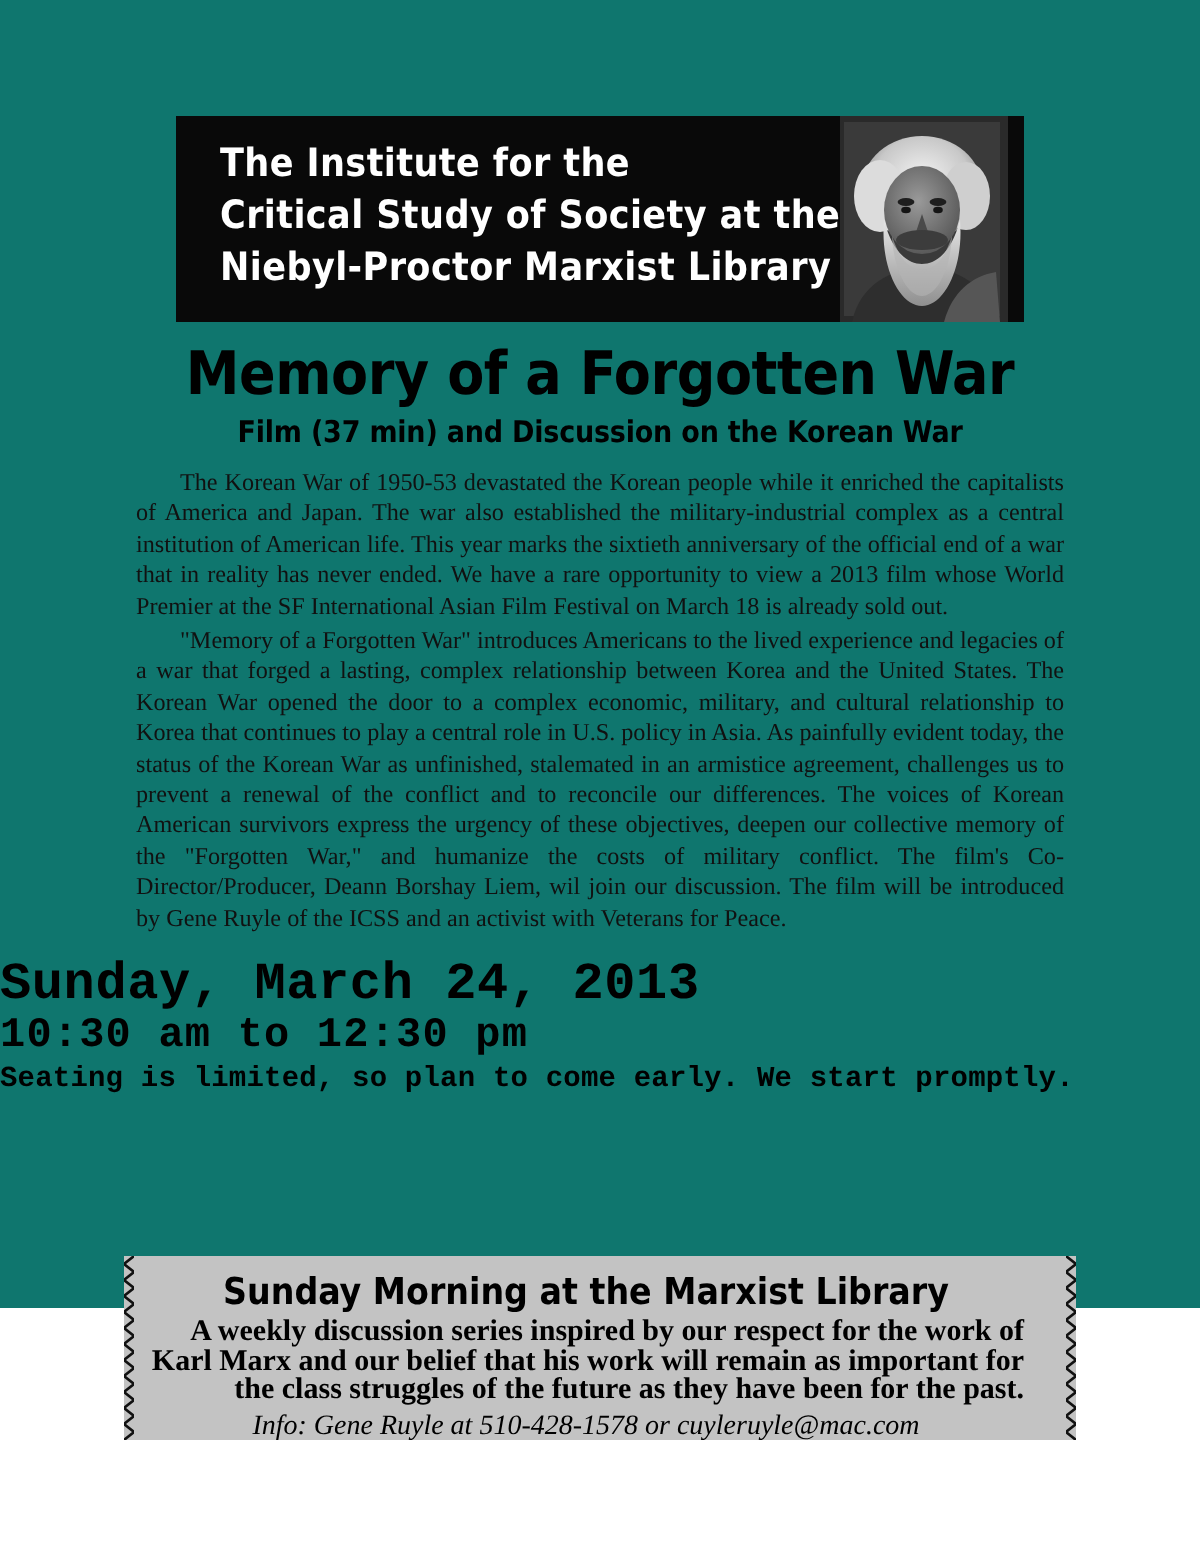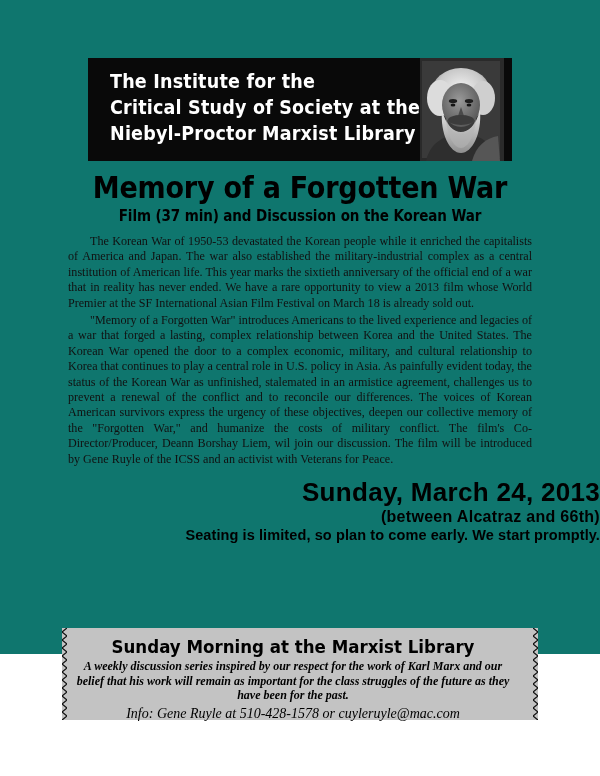--- a/index.html
+++ b/index.html
@@ -102,22 +102,22 @@
     line-height: 15.4px;
     color: #111111;
   }
 
   
   .event-block {
     position: absolute;
     left: 0;
     top: 478px;
     width: 600px;
-    text-align: right;
-    font-family: Liberation Sans, sans-serif;
+    text-align: left;
+    font-family: Liberation Mono, monospace;
     font-weight: bold;
   }
   .ev-date {
     font-size: 26px;
     line-height: 29px;
     letter-spacing: 0.3px;
   }
   .ev-time {
     font-size: 21px;
     line-height: 24px;
@@ -174,24 +174,23 @@
     text-align: center;
     font-family: "DejaVu Sans Condensed", "Liberation Sans Narrow", "Liberation Sans", sans-serif;
     font-weight: bold;
     font-size: 18.5px;
     line-height: 23px;
     padding-top: 3px;
   }
   .gb-body {
     font-family: "Liberation Serif", "DejaVu Serif", serif;
     font-weight: bold;
-    font-style: italic;
-    font-size: 12px;
+    font-size: 15px;
     line-height: 14.6px;
-    text-align: center;
+    text-align: right;
     padding: 1px 2px 0 2px;
   }
   .gb-info {
     text-align: center;
     font-family: "Liberation Serif", "DejaVu Serif", serif;
     font-style: italic;
     font-size: 14px;
     line-height: 15px;
     padding-top: 3px;
   }
@@ -255,21 +254,21 @@
   <div class="main-title">Memory of a Forgotten War</div>
   <div class="sub-title">Film (37 min) and Discussion on the Korean War</div>
 
   <div class="body-copy">
     <p>The Korean War of 1950-53 devastated the Korean people while it enriched the capitalists of America and Japan. The war also established the military-industrial complex as a central institution of American life. This year marks the sixtieth anniversary of the official end of a war that in reality has never ended. We have a rare opportunity to view a 2013 film whose World Premier at the SF International Asian Film Festival on March 18 is already sold out.</p>
     <p>"Memory of a Forgotten War" introduces Americans to the lived experience and legacies of a war that forged a lasting, complex relationship between Korea and the United States. The Korean War opened the door to a complex economic, military, and cultural relationship to Korea that continues to play a central role in U.S. policy in Asia. As painfully evident today, the status of the Korean War as unfinished, stalemated in an armistice agreement, challenges us to prevent a renewal of the conflict and to reconcile our differences. The voices of Korean American survivors express the urgency of these objectives, deepen our collective memory of the "Forgotten War," and humanize the costs of military conflict. The film's Co-Director/Producer, Deann Borshay Liem, wil join our discussion.  The film will be introduced by Gene Ruyle of the ICSS and an activist with Veterans for Peace.</p>
   </div>
 
   <div class="event-block">
     <div class="ev-date">Sunday, March 24, 2013</div>
-    <div class="ev-cross">(between Alcatraz and 66th)</div>
+    <div class="ev-time">10:30 am to 12:30 pm</div>
     <div class="ev-note">Seating is limited, so plan to come early. We start promptly.</div>
   </div>
 
   <div class="gray-box">
     <div class="zigzag top">
       
     </div>
     <div class="zigzag bottom">
       
     </div>

